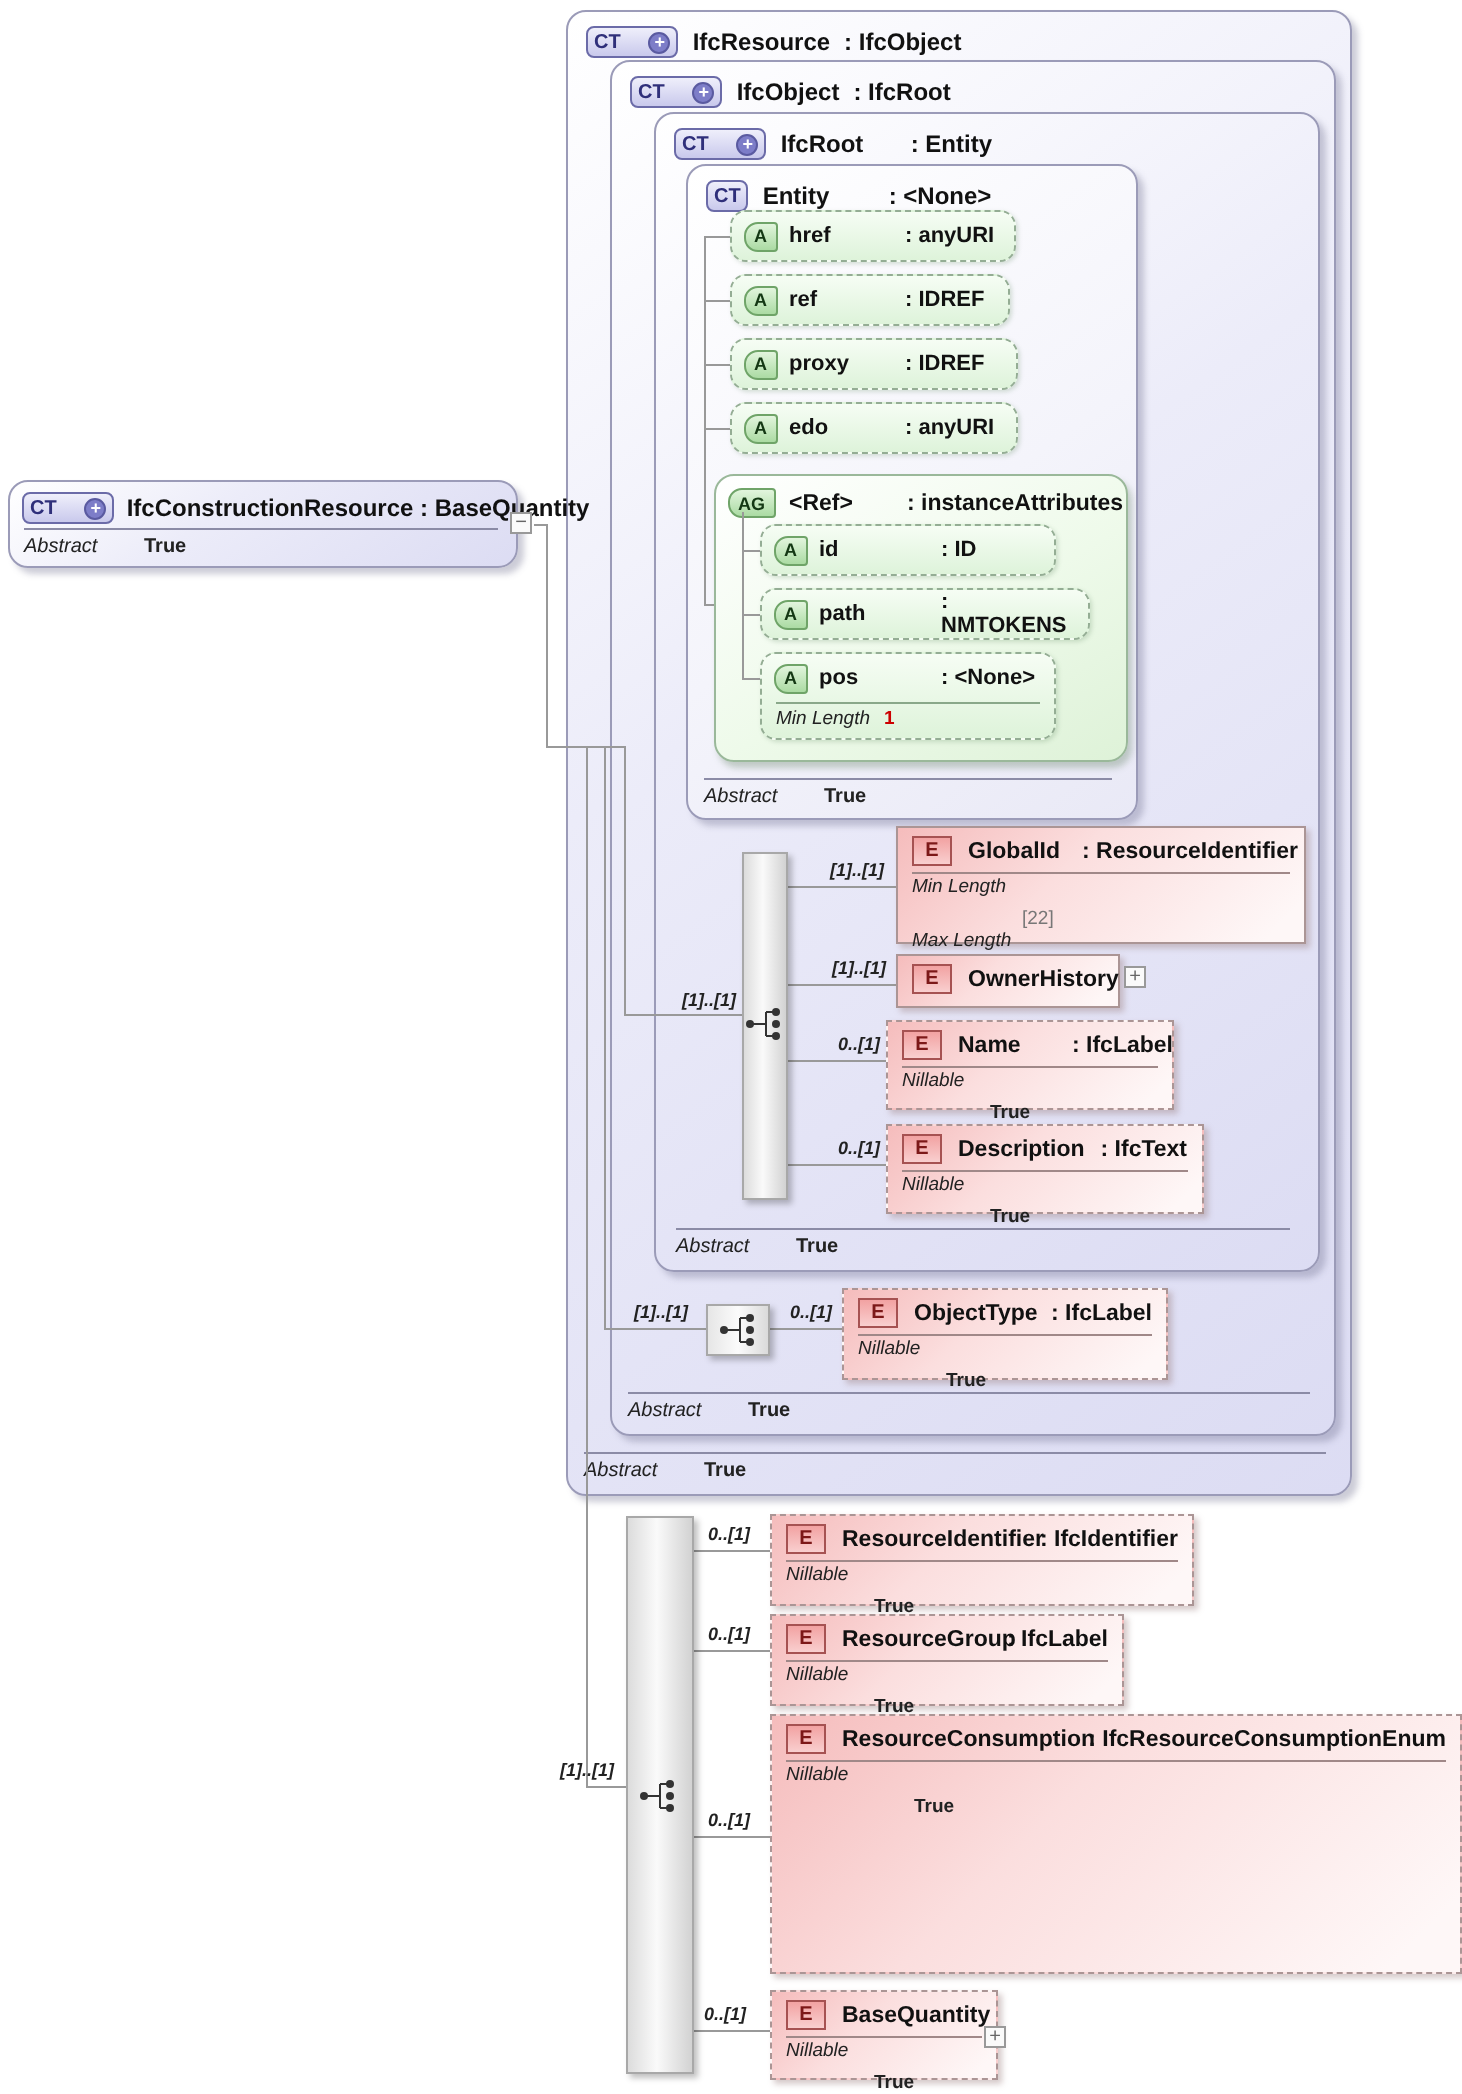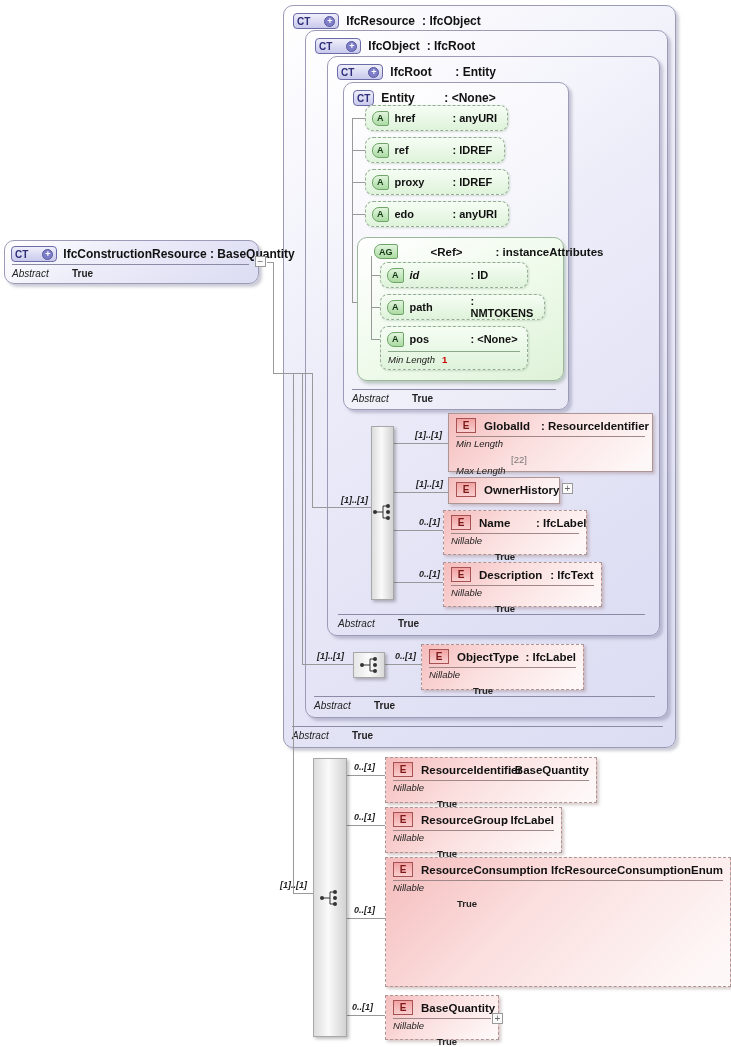--- a/index.html
+++ b/index.html
@@ -27,22 +27,22 @@
         border:1px dashed #94ad94;border-radius:8px;
         background:linear-gradient(180deg,#f6fdf4,#def3da);
         font-size:11px;font-weight:bold;color:#111;box-shadow:1px 1px 2px rgba(100,140,100,.25);}
   .aname{min-width:52px;}
   .abadge{flex:none;height:13px;padding:0 4px;border:1px solid #6fa468;border-radius:7px 2px 2px 7px;
           background:linear-gradient(180deg,#e2f5dd,#abdba3);color:#143814;font-size:9px;
           font-weight:bold;display:flex;align-items:center;}
   .agbox{position:absolute;border:1px solid #9ab89a;border-radius:10px;
          background:linear-gradient(150deg,#ffffff,#eefaea 55%,#def2d8);
          box-shadow:2px 3px 3px rgba(100,130,100,.35);}
-  .aghd{position:absolute;top:6px;left:16px;display:flex;align-items:center;gap:23px;
-        font-weight:bold;font-size:11.5px;color:#111;white-space:nowrap;text-align:center;}
+  .aghd{position:absolute;top:6px;left:6px;display:flex;align-items:center;gap:7px;
+        font-weight:bold;font-size:11.5px;color:#111;white-space:nowrap;}
   .agname{min-width:52px;}
   .attrmulti{position:absolute;border:1px dashed #94ad94;border-radius:8px;
         background:linear-gradient(180deg,#f6fdf4,#def3da);box-shadow:1px 1px 2px rgba(100,140,100,.25);}
   .attrrow{display:flex;align-items:center;gap:6px;padding:0 6px;height:24px;
         font-size:11px;font-weight:bold;color:#111;}
   .mlrow{border-top:1px solid #8aa88a;margin:0 7px;padding-top:2px;display:flex;
         font-size:9.5px;color:#222;}
   .mlrow i{font-style:italic;width:54px;flex:none;}
   .mlrow b{color:#cc0000;font-weight:bold;}
   
@@ -264,21 +264,21 @@
       <span>: instanceAttributes</span>
     </div>
   </div>
   <div class="vl" style="left:371px;top:256px;height:83px;"></div>
   <div class="hl" style="left:371px;top:275px;width:9px;"></div>
   <div class="hl" style="left:371px;top:307px;width:9px;"></div>
   <div class="hl" style="left:371px;top:339px;width:9px;"></div>
 
   <div class="attr" style="left:380px;top:262px;width:148px;height:26px;box-sizing:border-box;">
     <span class="abadge">A</span>
-    <span class="aname" style="min-width:55px;font-style:italic;">id</span>
+    <span class="aname" style="min-width:55px;">id</span>
     <span>: ID</span>
   </div>
   <div class="attr" style="left:380px;top:294px;width:165px;height:26px;box-sizing:border-box;">
     <span class="abadge">A</span>
     <span class="aname" style="min-width:55px;">path</span>
     <span>: NMTOKENS</span>
   </div>
   <div class="attrmulti" style="left:380px;top:326px;width:146px;height:42px;">
     <div class="attrrow">
       <span class="abadge">A</span>
@@ -356,21 +356,21 @@
           <span class="plabel pl44">Nillable</span>
           <span class="pval">True</span>
         </div>
     </div>
   </div>
 
   <div class="ebox dash" style="left:385px;top:757px;width:210px;height:44px;">
     <div class="etitle">
       <span class="ebadge">E</span>
       <span class="ename">ResourceIdentifier</span>
-      <span>: BaseQuantity</span>
+      <span>: IfcIdentifier</span>
     </div>
     <div class="eprops">
       <div class="prow">
           <span class="plabel pl44">Nillable</span>
           <span class="pval">True</span>
         </div>
     </div>
   </div>
 
   <div class="ebox dash" style="left:385px;top:807px;width:175px;height:44px;">

